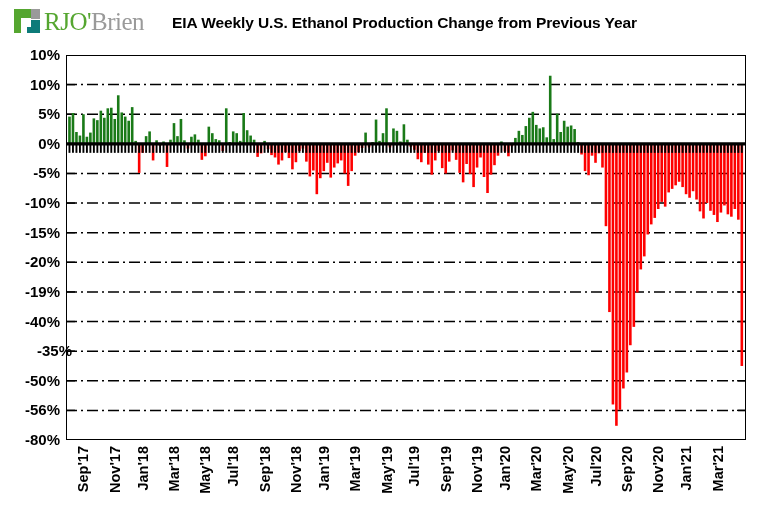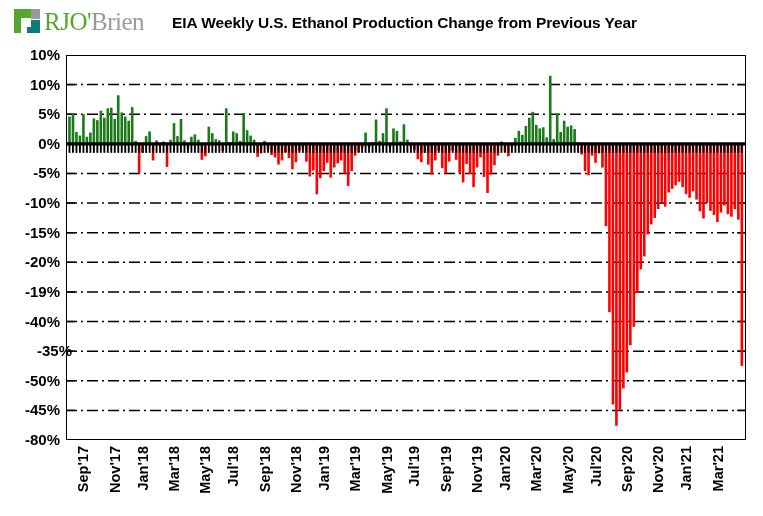--- a/index.html
+++ b/index.html
@@ -86,21 +86,21 @@
       <div class="ylabel" style="left: 2px; top: 105.231px;">5%</div>
       <div class="ylabel" style="left: 2px; top: 134.846px;">0%</div>
       <div class="ylabel" style="left: 2px; top: 164.462px;">-5%</div>
       <div class="ylabel" style="left: 2px; top: 194.077px;">-10%</div>
       <div class="ylabel" style="left: 2px; top: 223.692px;">-15%</div>
       <div class="ylabel" style="left: 2px; top: 253.308px;">-20%</div>
       <div class="ylabel" style="left: 2px; top: 282.923px;">-19%</div>
       <div class="ylabel" style="left: 2px; top: 312.538px;">-40%</div>
       <div class="ylabel" style="left: 14px; top: 342.154px;">-35%</div>
       <div class="ylabel" style="left: 2px; top: 371.769px;">-50%</div>
-      <div class="ylabel" style="left: 2px; top: 401.385px;">-45%</div>
+      <div class="ylabel" style="left: 2px; top: 401.385px;">-56%</div>
       <div class="ylabel" style="left: 2px; top: 431px;">-80%</div>
     </div>
 
   <div class="plot-wrap">
     <svg class="grid-svg" id="grid-svg" viewBox="0 0 680 385" preserveAspectRatio="none">
         <line x1="0" y1="0" x2="9" y2="0" stroke="#000" stroke-width="1.4"></line>
         <line x1="671" y1="0" x2="680" y2="0" stroke="#000" stroke-width="1.4"></line>
         <line x1="0" y1="29.615384615384617" x2="680" y2="29.615384615384617" stroke="#000" stroke-width="1.5" stroke-dasharray="11,4,2,4"></line>
         <line x1="0" y1="29.615384615384617" x2="9" y2="29.615384615384617" stroke="#000" stroke-width="1.4"></line>
         <line x1="671" y1="29.615384615384617" x2="680" y2="29.615384615384617" stroke="#000" stroke-width="1.4"></line>

